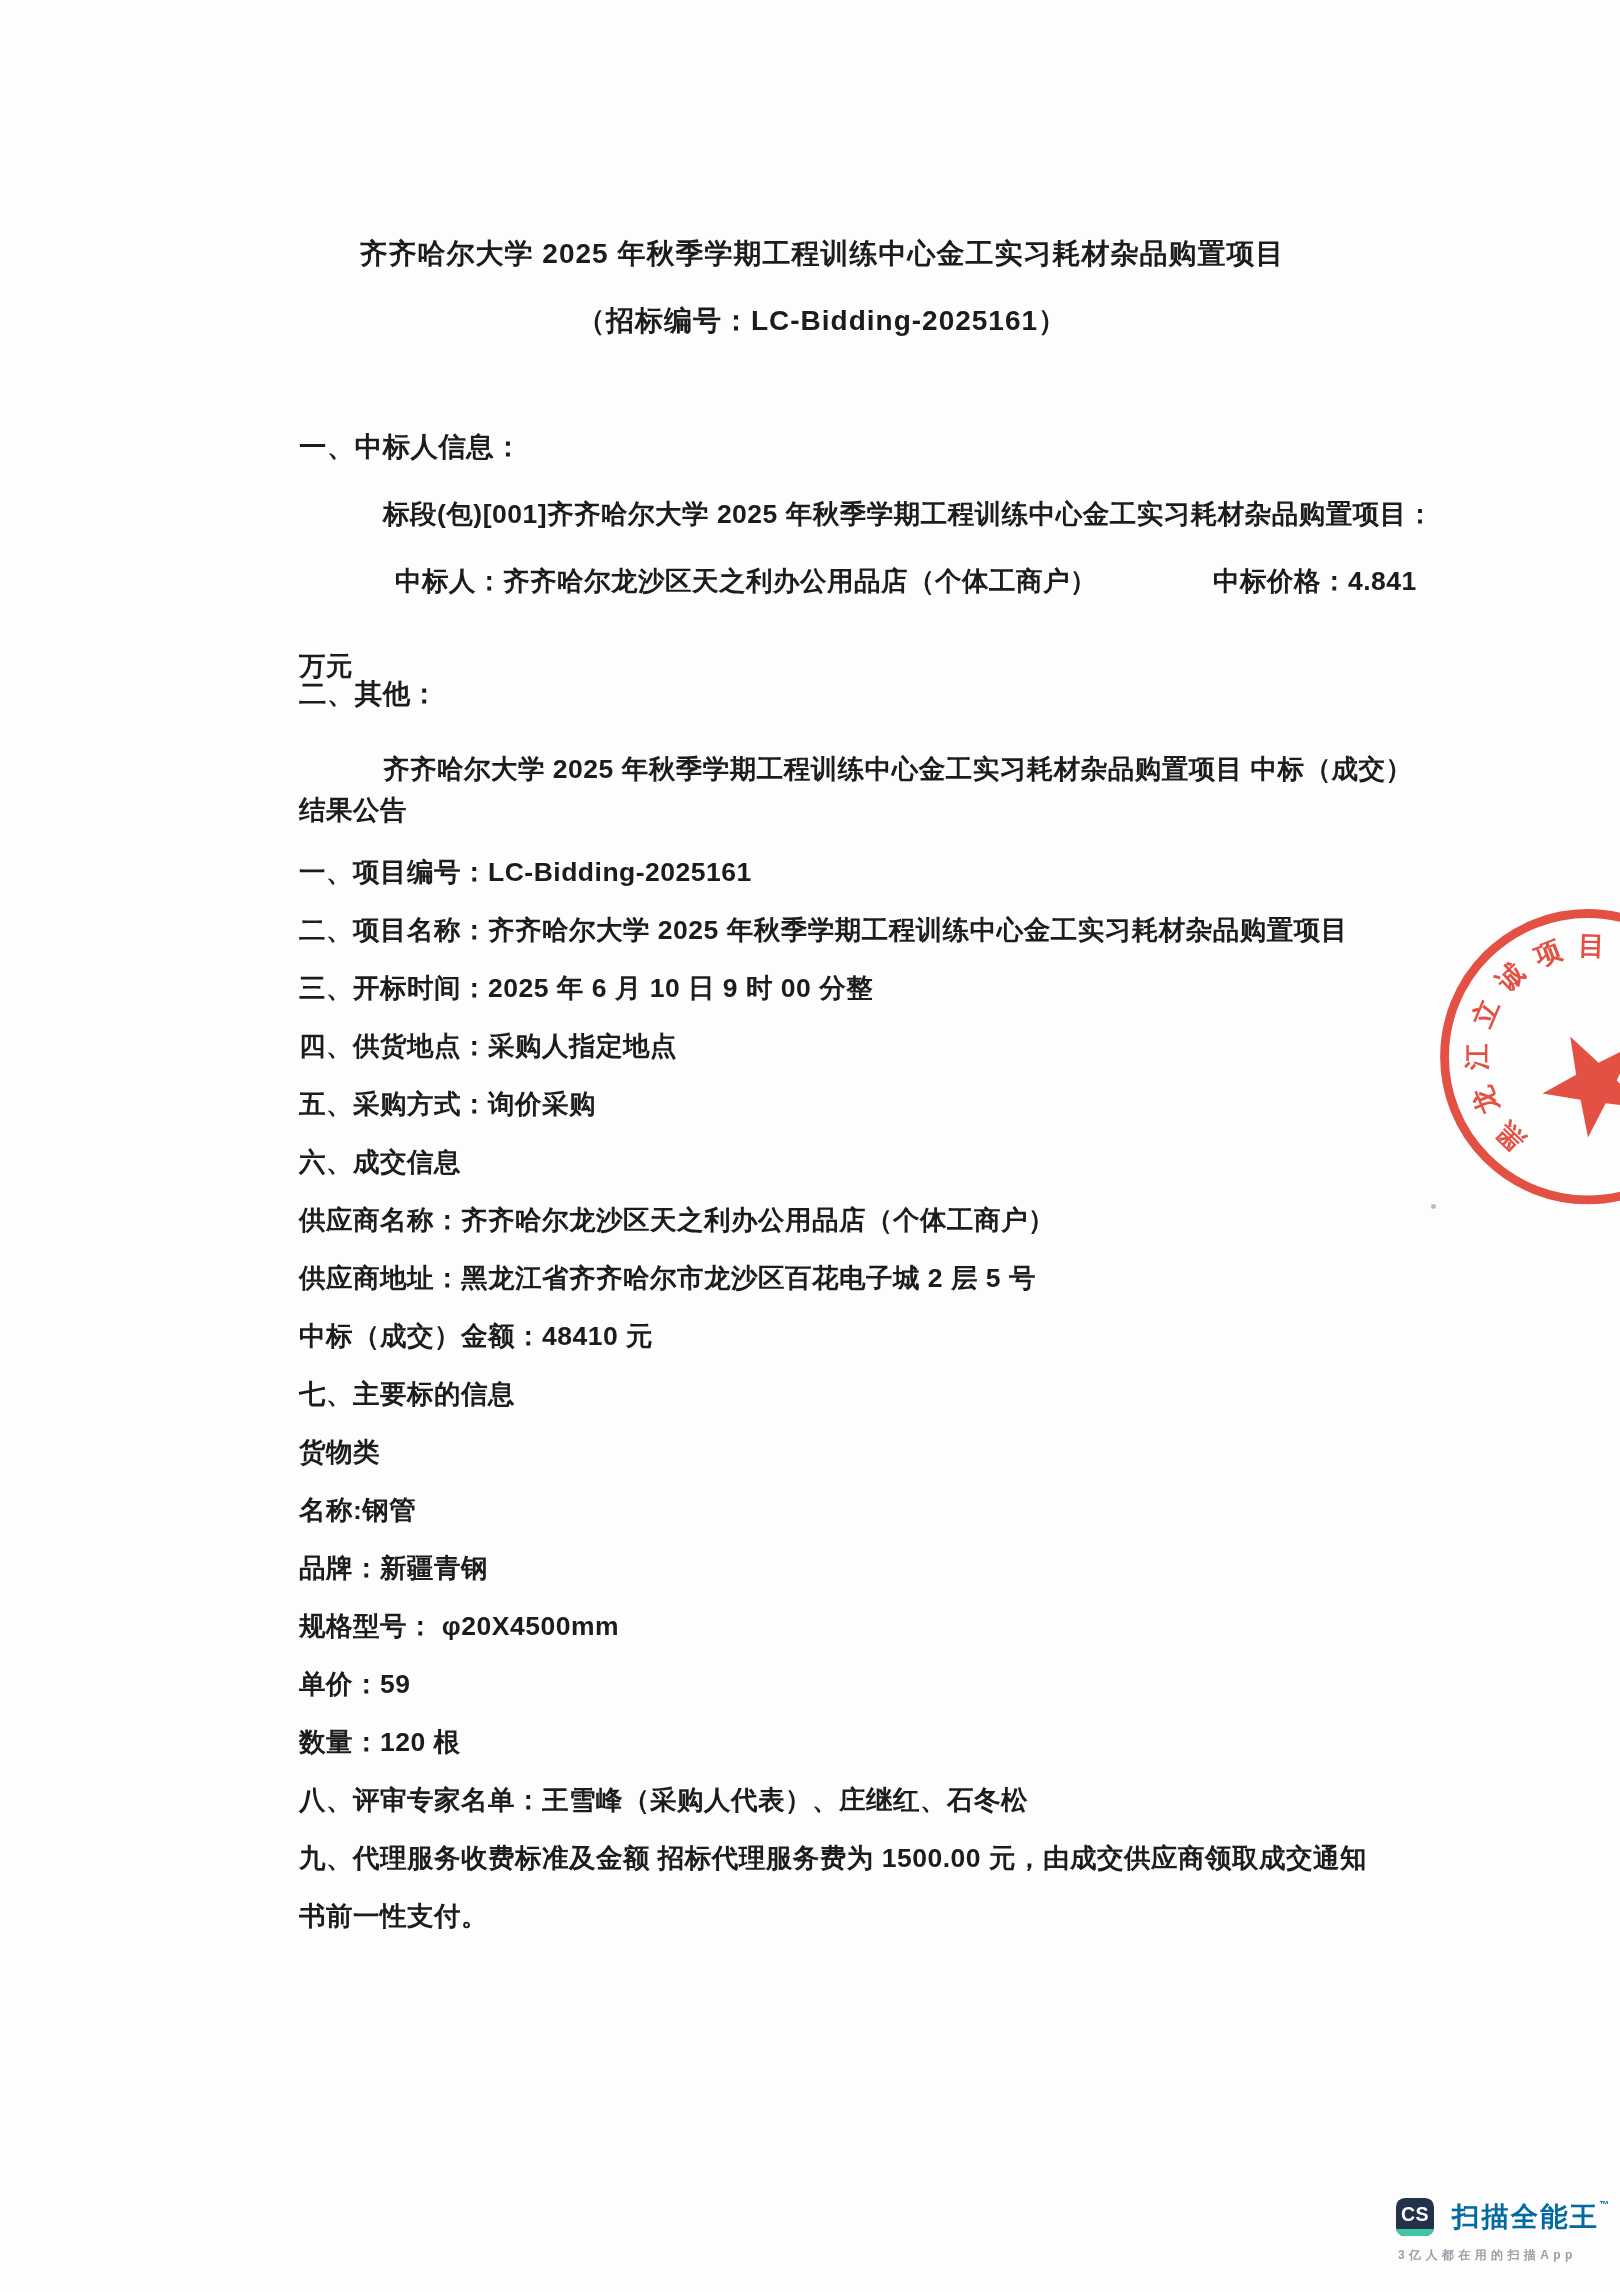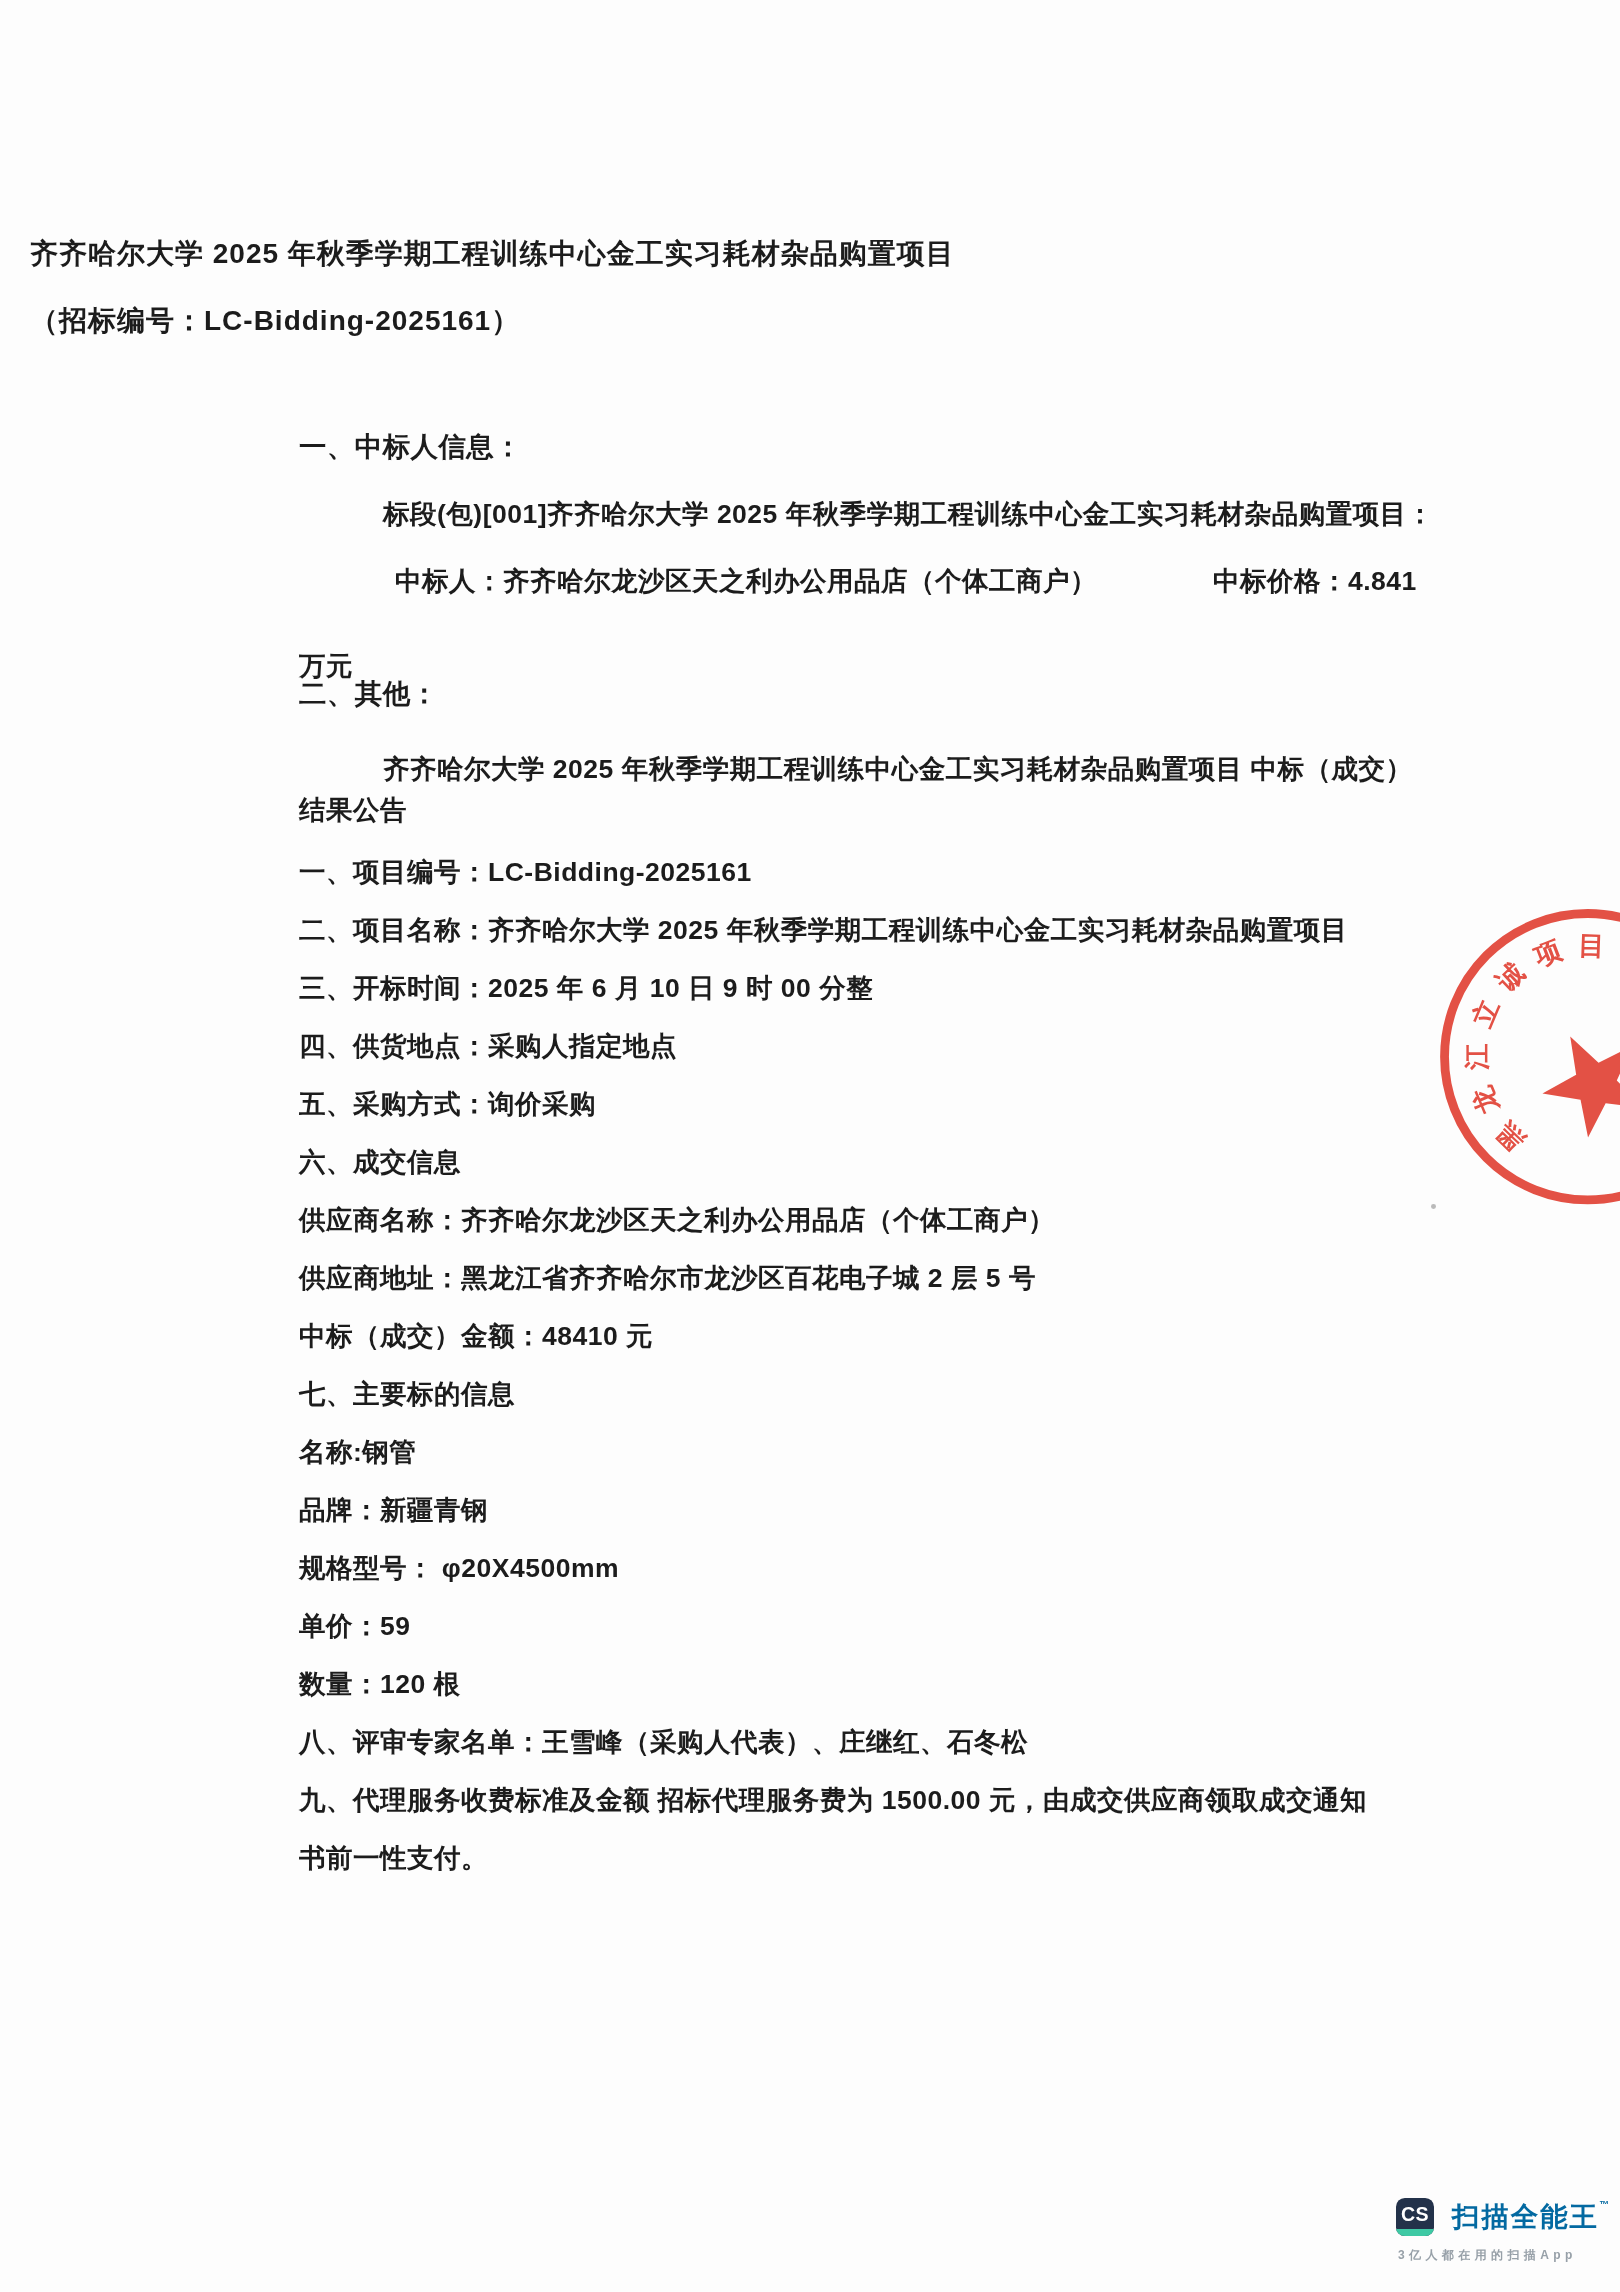--- a/index.html
+++ b/index.html
@@ -6,21 +6,21 @@
   .page{
     position:relative;
     width:1620px;height:2293px;
     background:#fdfdfd;
     overflow:hidden;
     font-family:"Liberation Sans","DejaVu Sans",sans-serif;
     color:#1c1c1c;
   }
   .abs{position:absolute;}
   
-  .title-line{left:0;right:6px;font-size:28px;font-weight:700;letter-spacing:1px;padding-left:30px;}
+  .title-line{left:0;right:6px;text-align:center;font-size:28px;font-weight:700;letter-spacing:1px;padding-left:30px;}
   
   .doc-line{left:299px;font-size:26.5px;font-weight:600;white-space:nowrap;letter-spacing:0.5px;}
   .heading{font-size:27.4px;font-weight:800;}
   .indent-1{left:340px;margin-left:43px;}
   .indent-2{left:395px;}
   .winner-row{display:flex;align-items:baseline;}
   .winner-gap{display:inline-block;width:116px;}
   .body-list{left:299px;top:843px;font-size:26.5px;font-weight:600;line-height:58px;white-space:nowrap;letter-spacing:0.5px;}
   
   .stamp-wrap{left:1421px;top:890px;width:353px;height:353px;pointer-events:none;}
@@ -65,20 +65,21 @@
   <div>一、项目编号：LC-Bidding-2025161</div>
       <div>二、项目名称：齐齐哈尔大学 2025 年秋季学期工程训练中心金工实习耗材杂品购置项目</div>
       <div>三、开标时间：2025 年 6 月 10 日 9 时 00 分整</div>
       <div>四、供货地点：采购人指定地点</div>
       <div>五、采购方式：询价采购</div>
       <div>六、成交信息</div>
       <div>供应商名称：齐齐哈尔龙沙区天之利办公用品店（个体工商户）</div>
       <div>供应商地址：黑龙江省齐齐哈尔市龙沙区百花电子城 2 层 5 号</div>
       <div>中标（成交）金额：48410 元</div>
       <div>七、主要标的信息</div>
+      <div>货物类</div>
       <div>名称:钢管</div>
       <div>品牌：新疆青钢</div>
       <div>规格型号： φ20X4500mm</div>
       <div>单价：59</div>
       <div>数量：120 根</div>
       <div>八、评审专家名单：王雪峰（采购人代表）、庄继红、石冬松</div>
       <div>九、代理服务收费标准及金额 招标代理服务费为 1500.00 元，由成交供应商领取成交通知</div>
       <div>书前一性支付。</div>
     </div>
 

